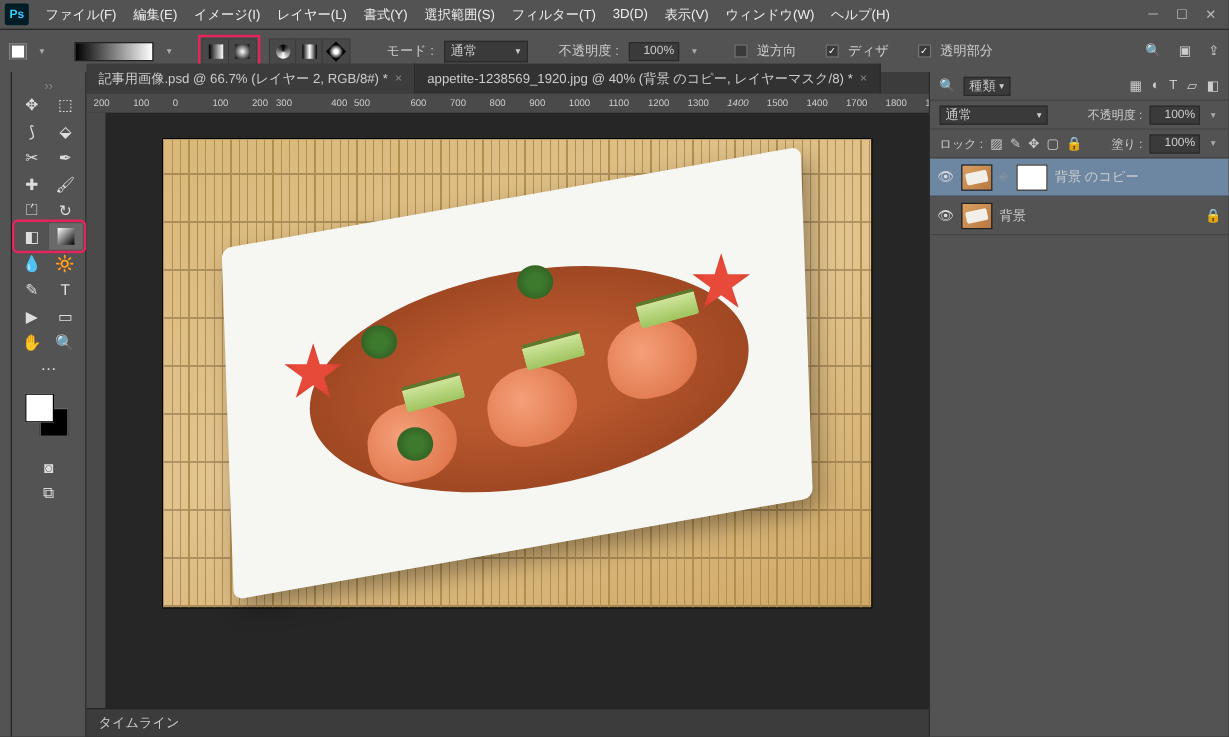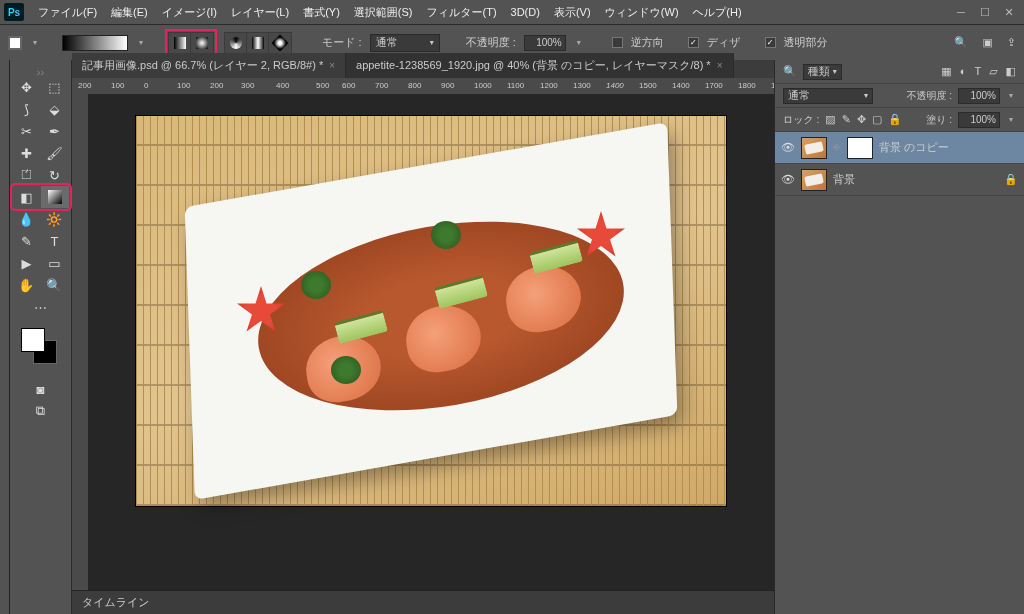--- a/index.html
+++ b/index.html
@@ -217,23 +217,23 @@
           <span>appetite-1238569_1920.jpg @ 40% (背景 のコピー, レイヤーマスク/8) *</span>
           <span class="x">×</span>
         </div>
     </div>
     <div class="ruler-h" id="rulerH">
         <span class="lbl" style="left: 6px;">200</span>
         <span class="lbl" style="left: 39px;">100</span>
         <span class="lbl" style="left: 72px;">0</span>
         <span class="lbl" style="left: 105px;">100</span>
         <span class="lbl" style="left: 138px;">200</span>
-        <span class="lbl" style="left: 169px;">300</span>
+        <span class="lbl" style="left: 158px;">300</span>
         <span class="lbl" style="left: 204px;">400</span>
-        <span class="lbl" style="left: 244px;">500</span>
+        <span class="lbl" style="left: 223px;">500</span>
         <span class="lbl" style="left: 270px;">600</span>
         <span class="lbl" style="left: 303px;">700</span>
         <span class="lbl" style="left: 336px;">800</span>
         <span class="lbl" style="left: 369px;">900</span>
         <span class="lbl" style="left: 402px;">1000</span>
         <span class="lbl" style="left: 435px;">1100</span>
         <span class="lbl" style="left: 468px;">1200</span>
         <span class="lbl" style="left: 501px;">1300</span>
         <span class="lbl" style="left: 534px; font-style: italic;">1400</span>
         <span class="lbl" style="left: 567px;">1500</span>

